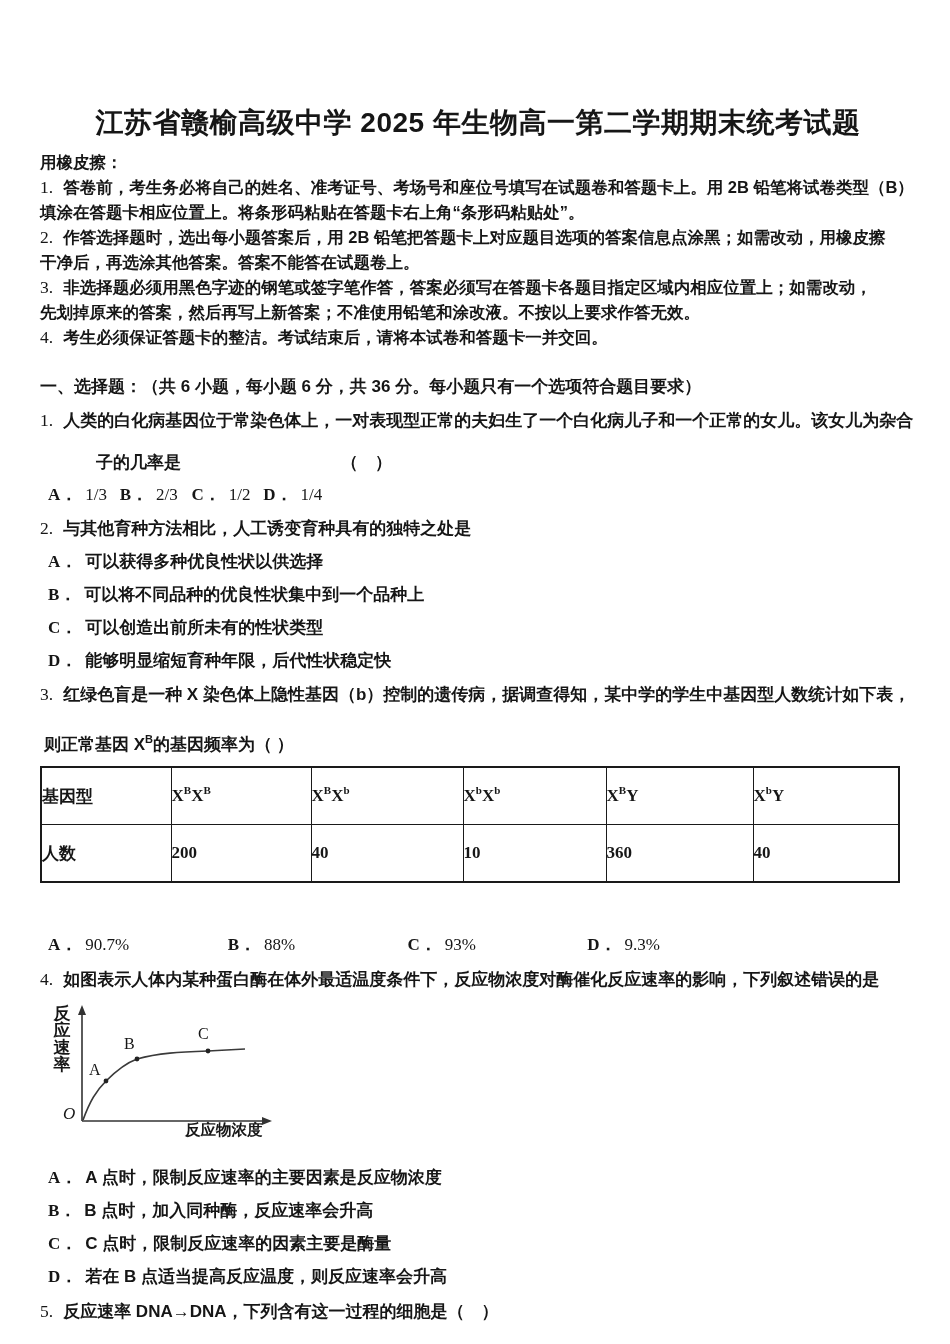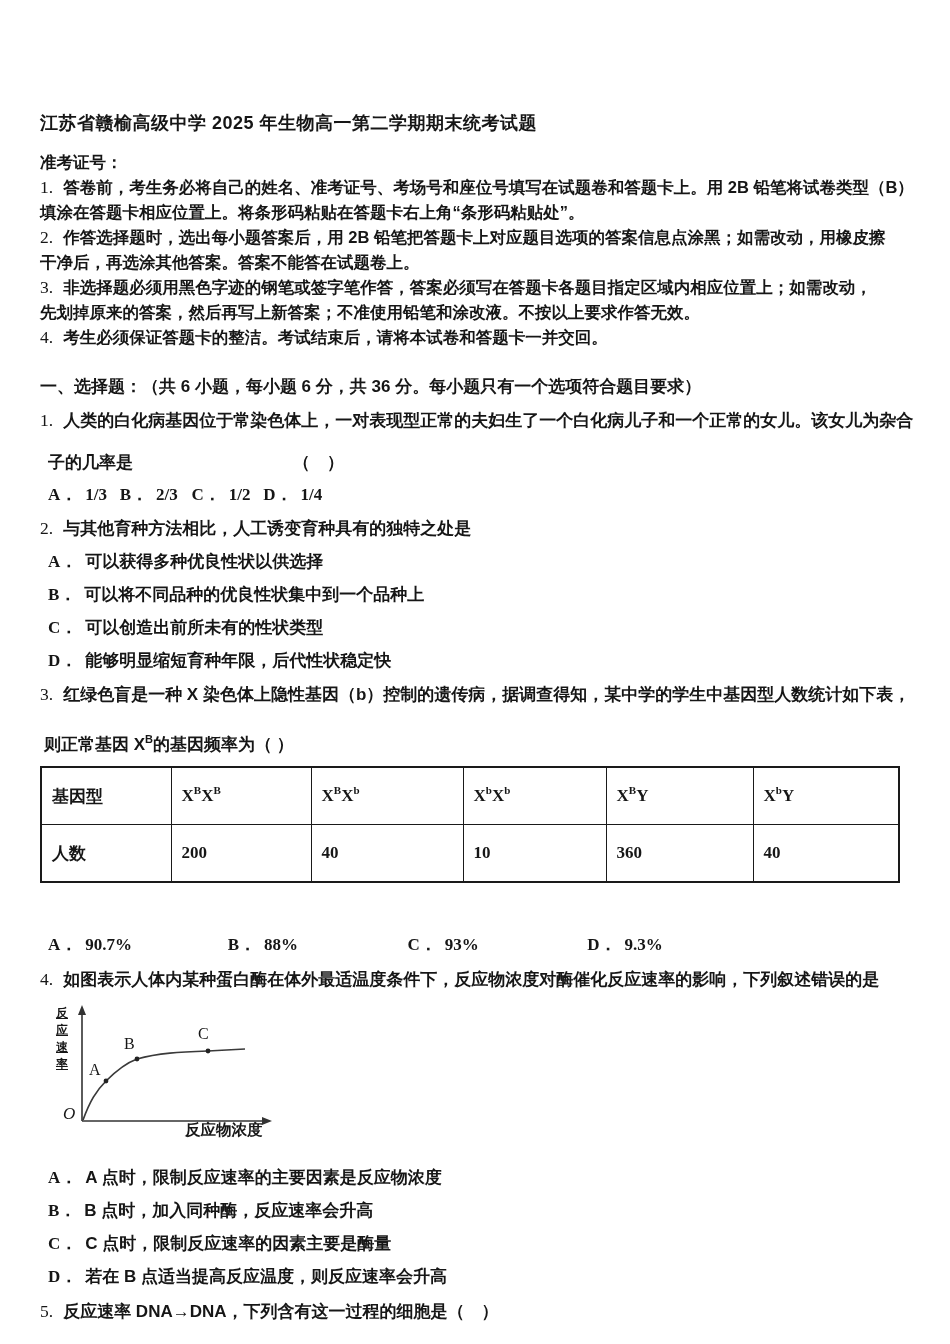--- a/index.html
+++ b/index.html
@@ -3,77 +3,76 @@
 <meta charset="utf-8">
 <style>
   html, body { margin:0; padding:0; overflow:hidden; }
   body {
     width:950px; height:1344px; background:#ffffff; color:#161616;
     font-family:"Liberation Sans","DejaVu Sans",sans-serif;
   }
   .page { padding:108px 24px 0 40px; }
 
   .title {
-    font-size:18px; font-weight:700; 
+    font-size:28px; font-weight:700; text-align:center;
     line-height:30px; margin:0 10px 0 0; letter-spacing:0.5px;
   }
 
   .nline {
     font-size:16.5px; font-weight:700; line-height:25px;
     white-space:nowrap;
   }
   .nhead { margin-top:12px; }
 
   .qline {
     font-size:17px; font-weight:700; line-height:26px;
     margin-top:7px; white-space:nowrap;
   }
   .sec  { margin-top:24px; }
-  .mt16 { margin-top:16px; }
+  .mt16 { margin-top:16px;margin-left:48px; }
   .mt12 { margin-top:24px; }
   .mt8  { margin-top:8px; }
   .mt6  { margin-top:6px; }
   .mt22 { margin-top:22px; }
   .ind  { padding-left:8px; }
   .ind4 { padding-left:4px; }
 
   .qnum {
     font-family:"Liberation Serif","DejaVu Serif",serif;
     font-weight:400; font-size:17.5px; margin-right:10px;
   }
   .optk {
     font-family:"Liberation Serif","DejaVu Serif",serif;
     font-weight:700; margin-right:8px;
   }
-  .optv { font-family:"Liberation Serif","DejaVu Serif",serif; font-weight:700; }
+  .optv { font-family:"Liberation Serif","DejaVu Serif",serif; font-weight:400; }
   .opt  { display:inline-block; }
   .w67  { width:67px; }
   .w173 { width:175px;margin-top:43px; }
 
   .gapbracket { margin-left:160px; }
 
   sup { font-size:11px; line-height:0; }
 
   table.gt {
     border-collapse:collapse; margin-top:8px; width:858px;
     border:2px solid #1a1a1a; table-layout:fixed;
   }
   table.gt td {
-    border:1px solid #1a1a1a; height:52px; padding:2px 10px;
+    border:1px solid #1a1a1a; height:52px; padding:2px 0;
     vertical-align:middle; font-size:17px; font-weight:700;
   }
   td.gen, td.num { font-family:"Liberation Serif","DejaVu Serif",serif; }
 
   .figure { position:relative; height:142px; width:420px; margin-top:8px; }
   .figure svg { position:absolute; left:0; top:0; }
   .ylab {
     position:absolute; left:13px; top:4px; width:18px;
-    font-size:12px; font-weight:700; line-height:17px; text-align:center;
+    font-size:17px; font-weight:700; line-height:17px; text-align:center;
     word-break:break-all;
-    text-decoration:underline;
   }
   .olab {
     position:absolute; left:23px; top:103px;
     font-family:"Liberation Serif","DejaVu Serif",serif;
     font-style:italic; font-size:17px; font-weight:400;
   }
   .xlab { position:absolute; left:145px; top:119px; font-size:15.5px; font-weight:700; }
   .ptlab {
     position:absolute; font-family:"Liberation Serif","DejaVu Serif",serif;
     font-size:16px; font-weight:400;
@@ -82,21 +81,21 @@
   .pt-b { left:84px;  top:34px; }
   .pt-c { left:158px; top:24px; }
 </style>
 </head>
 <body>
 
 <div class="page">
 
   <div class="title">江苏省赣榆高级中学 2025 年生物高一第二学期期末统考试题</div>
 
-  <div class="nline nhead">准考证号：</div>
+  <div class="nline nhead">用橡皮擦：</div>
 
   <div class="nline"><span class="qnum">1.</span><span>答卷前，考生务必将自己的姓名、准考证号、考场号和座位号填写在试题卷和答题卡上。用 2B 铅笔将试卷类型（B）</span></div>
   <div class="nline">填涂在答题卡相应位置上。将条形码粘贴在答题卡右上角“条形码粘贴处”。</div>
 
   <div class="nline"><span class="qnum">2.</span><span>作答选择题时，选出每小题答案后，用 2B 铅笔把答题卡上对应题目选项的答案信息点涂黑；如需改动，用橡皮擦</span></div>
   <div class="nline">干净后，再选涂其他答案。答案不能答在试题卷上。</div>
 
   <div class="nline"><span class="qnum">3.</span><span>非选择题必须用黑色字迹的钢笔或签字笔作答，答案必须写在答题卡各题目指定区域内相应位置上；如需改动，</span></div>
   <div class="nline">先划掉原来的答案，然后再写上新答案；不准使用铅笔和涂改液。不按以上要求作答无效。</div>
 

